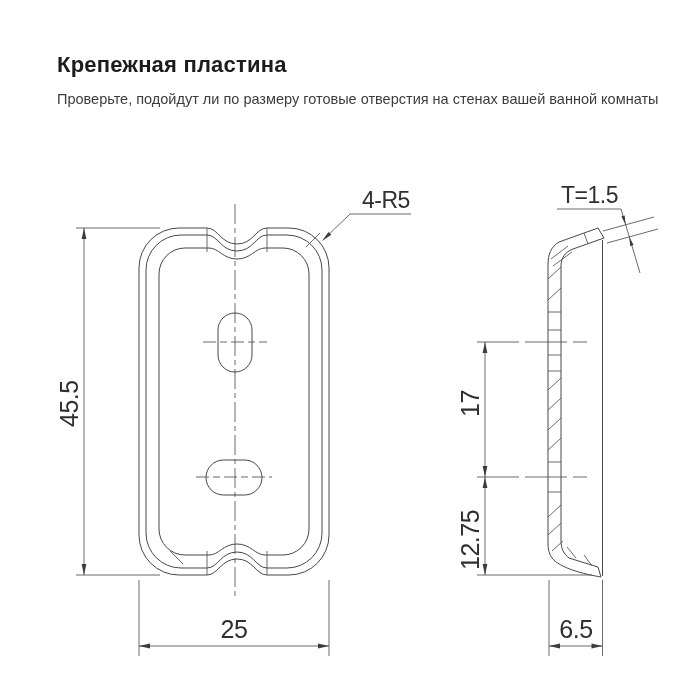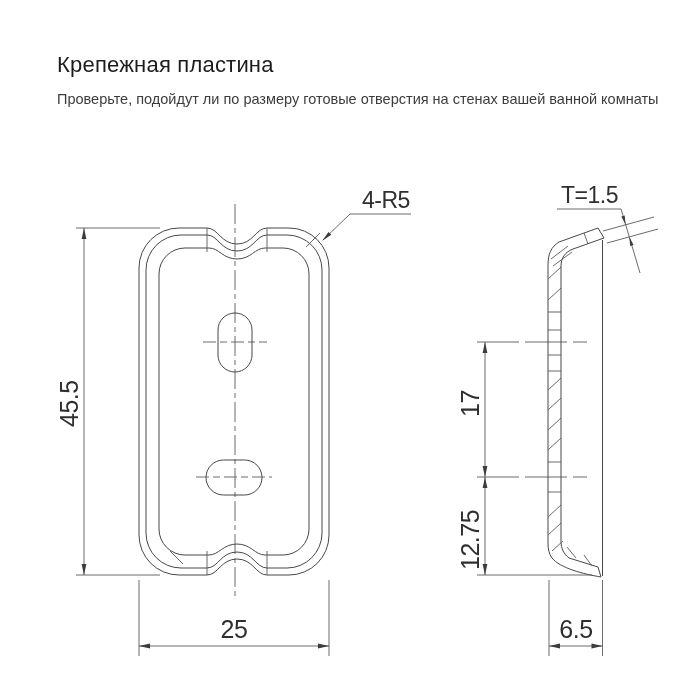--- a/index.html
+++ b/index.html
@@ -2,21 +2,21 @@
 <html><head>
 <meta charset="utf-8">
 <style>
   * { margin: 0; padding: 0; box-sizing: border-box; }
   html, body { width: 700px; height: 700px; background: #ffffff; overflow: hidden; }
   body { position: relative; font-family: "Liberation Sans", sans-serif; }
 
   .header { position: absolute; left: 57px; top: 52px; width: 600px; }
   .page-title {
     font-family: "Liberation Sans", sans-serif;
-    font-size: 22px; font-weight: normal; color: #1c1c1c;
+    font-size: 22px; font-weight: bold; color: #1c1c1c;
     letter-spacing: 0.2px;
   }
   .page-subtitle { margin-top: 12px; font-size: 14.5px; line-height: 18px; color: #3c3c3c; }
   .page-subtitle span { display: block; white-space: nowrap; }
 
   .drawing-wrap { position: absolute; left: 0; top: 0; width: 700px; height: 700px; }
   svg { display: block; }
   .ln { stroke: #474747; stroke-width: 1; fill: none; }
   .ln-thin { stroke: #5a5a5a; stroke-width: 0.9; fill: none; }
   .cl { stroke: #5a5a5a; stroke-width: 0.9; fill: none; stroke-dasharray: 20 4 5 4; }

